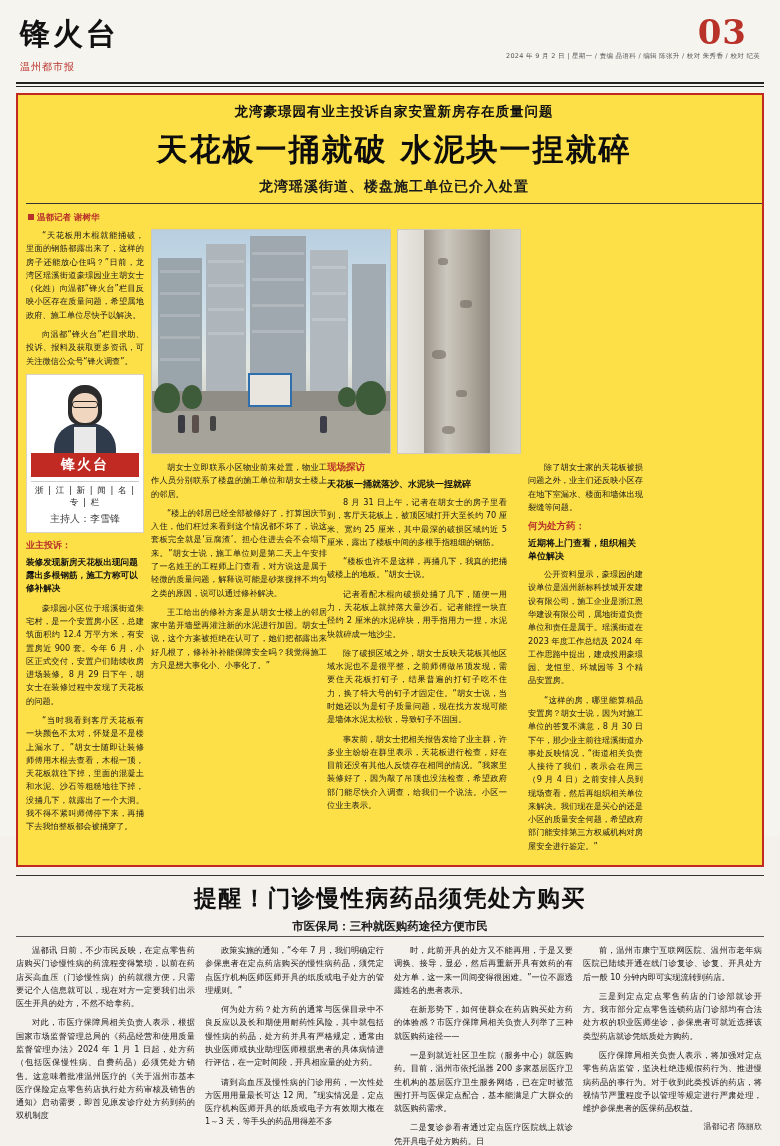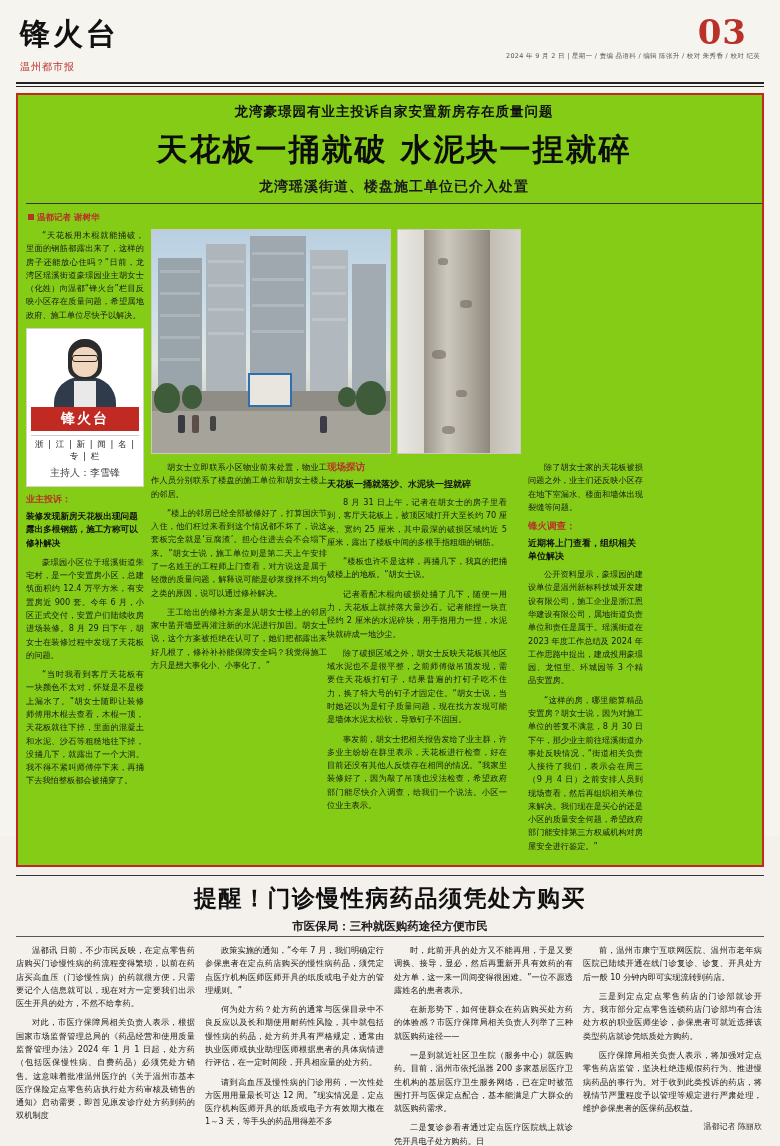--- a/index.html
+++ b/index.html
@@ -27,21 +27,21 @@
   }
   .mast-meta {
     position:absolute; right:6px; top:52px;
     font-size:6.5px; color:#555; letter-spacing:.3px;
   }
   .mast-rule { border-top:2px solid #222; margin:4px 2px 0 2px; }
   .mast-rule2 { border-top:1px solid #222; margin:2px 2px 0 2px; }
 
   
   .story-box {
-    border:2px solid #c02a22; margin:6px 2px 0 2px; padding:8px 0 6px 8px; background:#84cc16;
+    border:2px solid #c02a22; margin:6px 2px 0 2px; padding:8px 0 6px 8px; background:#fde047;
   }
   .kicker {
     text-align:center; font-size:13.5px; font-weight:bold; color:#111; letter-spacing:1px;
     font-family:"DejaVu Serif","Liberation Serif",serif;
   }
   .headline {
     text-align:center; font-size:31px; font-weight:bold; color:#0d0d0d; letter-spacing:2px;
     margin:8px 0 7px 0; font-family:"DejaVu Serif","Liberation Serif",serif;
   }
   .subhead {
@@ -143,20 +143,21 @@
     <div class="subhead">龙湾瑶溪街道、楼盘施工单位已介入处置</div>
 
     <div class="byline">
       <span class="sq"></span><span>温都记者 谢树华</span>
     </div>
 
     <div class="top-cols">
 
       <div class="col-a">
         <p class="body indent">“天花板用木棍就能捅破，里面的钢筋都露出来了，这样的房子还能放心住吗？”日前，龙湾区瑶溪街道豪璟园业主胡女士（化姓）向温都“锋火台”栏目反映小区存在质量问题，希望属地政府、施工单位尽快予以解决。</p>
+        <p class="body indent">向温都“锋火台”栏目求助、投诉、报料及获取更多资讯，可关注微信公众号“锋火调查”。</p>
 
         <div class="col-logo">
           <div class="avatar-wrap">
             <div class="avatar-body"></div>
             <div class="avatar-shirt"></div>
             <div class="avatar-head"></div>
             <div class="avatar-face"></div>
             <div class="avatar-glass"></div>
           </div>
           <div class="logo-red-band">锋火台</div>
@@ -235,21 +236,21 @@
             <p class="body indent">记者看配木棍向破损处捅了几下，随便一用力，天花板上就掉落大量沙石。记者能捏一块直径约 2 厘米的水泥碎块，用手指用力一捏，水泥块就碎成一地沙尘。</p>
             <p class="body indent">除了破损区域之外，胡女士反映天花板其他区域水泥也不是很平整，之前师傅做吊顶发现，需要住天花板打钉子，结果普遍的打钉子吃不住力，换了特大号的钉子才固定住。“胡女士说，当时她还以为是钉子质量问题，现在找方发现可能是墙体水泥太松软，导致钉子不固国。</p>
             <p class="body indent">事发前，胡女士把相关报告发给了业主群，许多业主纷纷在群里表示，天花板进行检查，好在目前还没有其他人反馈存在相同的情况。“我家里装修好了，因为敲了吊顶也没法检查，希望政府部门能尽快介入调查，给我们一个说法。小区一位业主表示。</p>
           </div>
         </div>
       </div>
 
       <div class="col-d">
         <div style="height:232px;"></div>
         <p class="body indent">除了胡女士家的天花板被损问题之外，业主们还反映小区存在地下室漏水、楼面和墙体出现裂缝等问题。</p>
-        <div class="sec-hd-box">锋火调查：</div>
+        <div class="sec-hd-box">何为处方药：</div>
         <div class="sec-sub-b">近期将上门查看，组织相关单位解决</div>
         <p class="body indent">公开资料显示，豪璟园的建设单位是温州新标科技城开发建设有限公司，施工企业是浙江恩华建设有限公司，属地街道负责单位和责任是属于。瑶溪街道在 2023 年度工作总结及 2024 年工作思路中提出，建成投用豪璟园、龙恒里、环城园等 3 个精品安置房。</p>
         <p class="body indent">“这样的房，哪里能算精品安置房？胡女士说，因为对施工单位的答复不满意，8 月 30 日下午，那少业主前往瑶溪街道办事处反映情况，“街道相关负责人接待了我们，表示会在周三（9 月 4 日）之前安排人员到现场查看，然后再组织相关单位来解决。我们现在是买心的还是小区的质量安全何题，希望政府部门能安排第三方权威机构对房屋安全进行鉴定。”</p>
       </div>
 
     </div>
   </div>
 
   <div class="lower">
     <div class="lower-head">提醒！门诊慢性病药品须凭处方购买</div>

